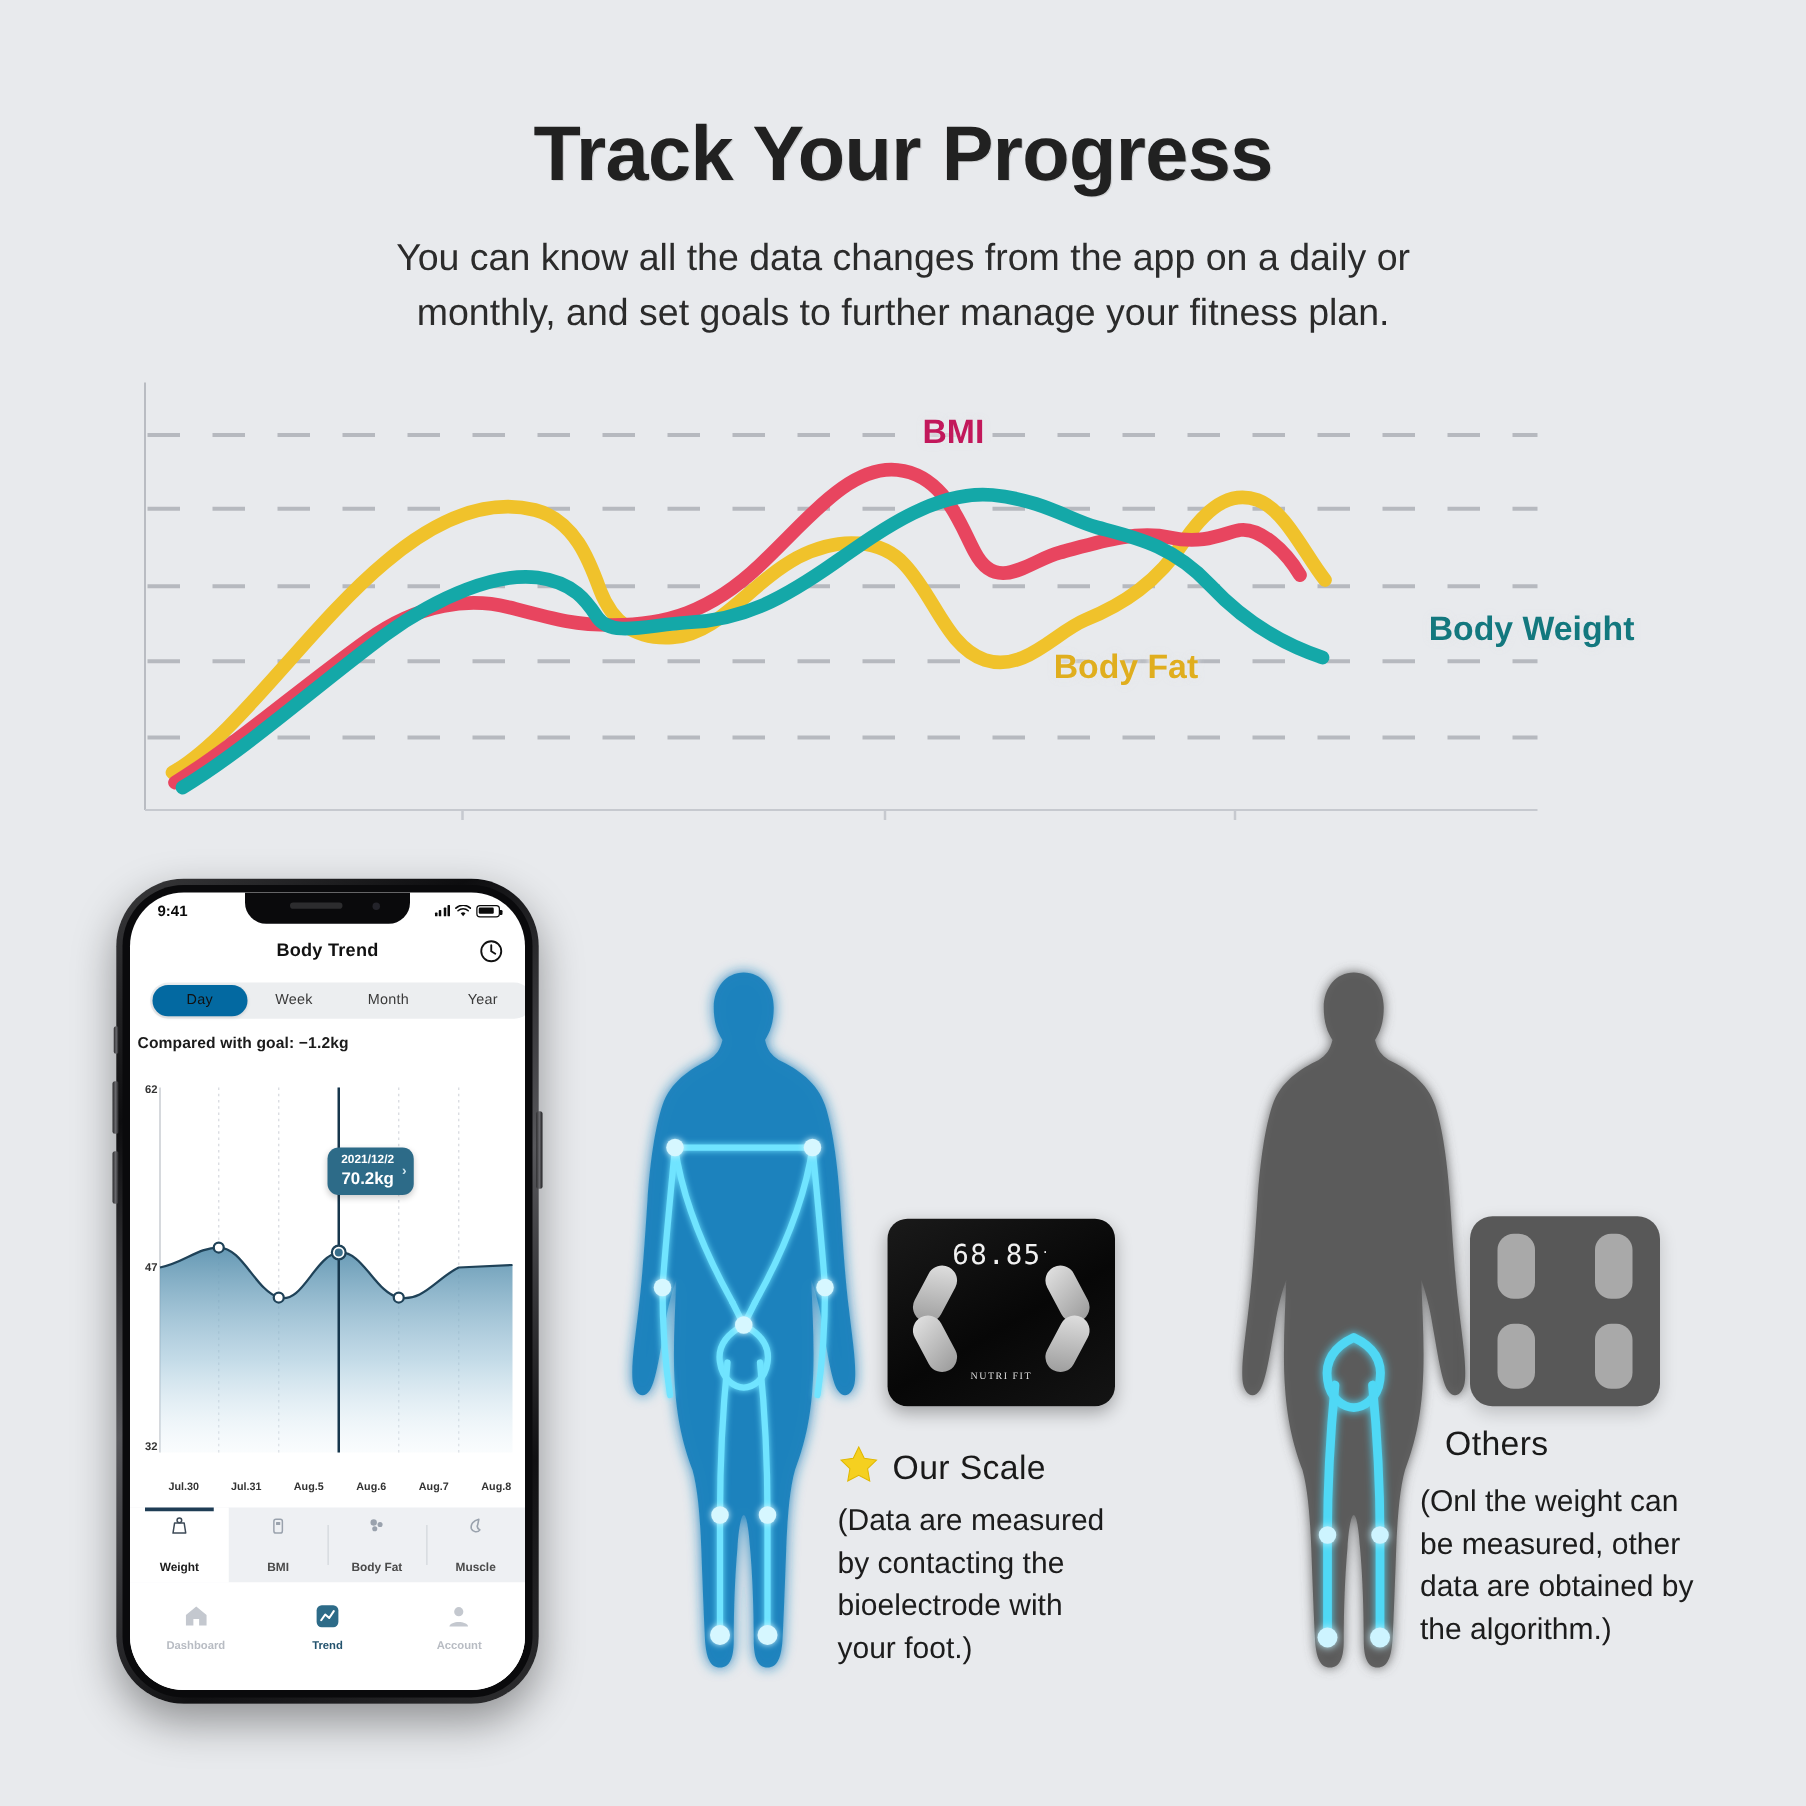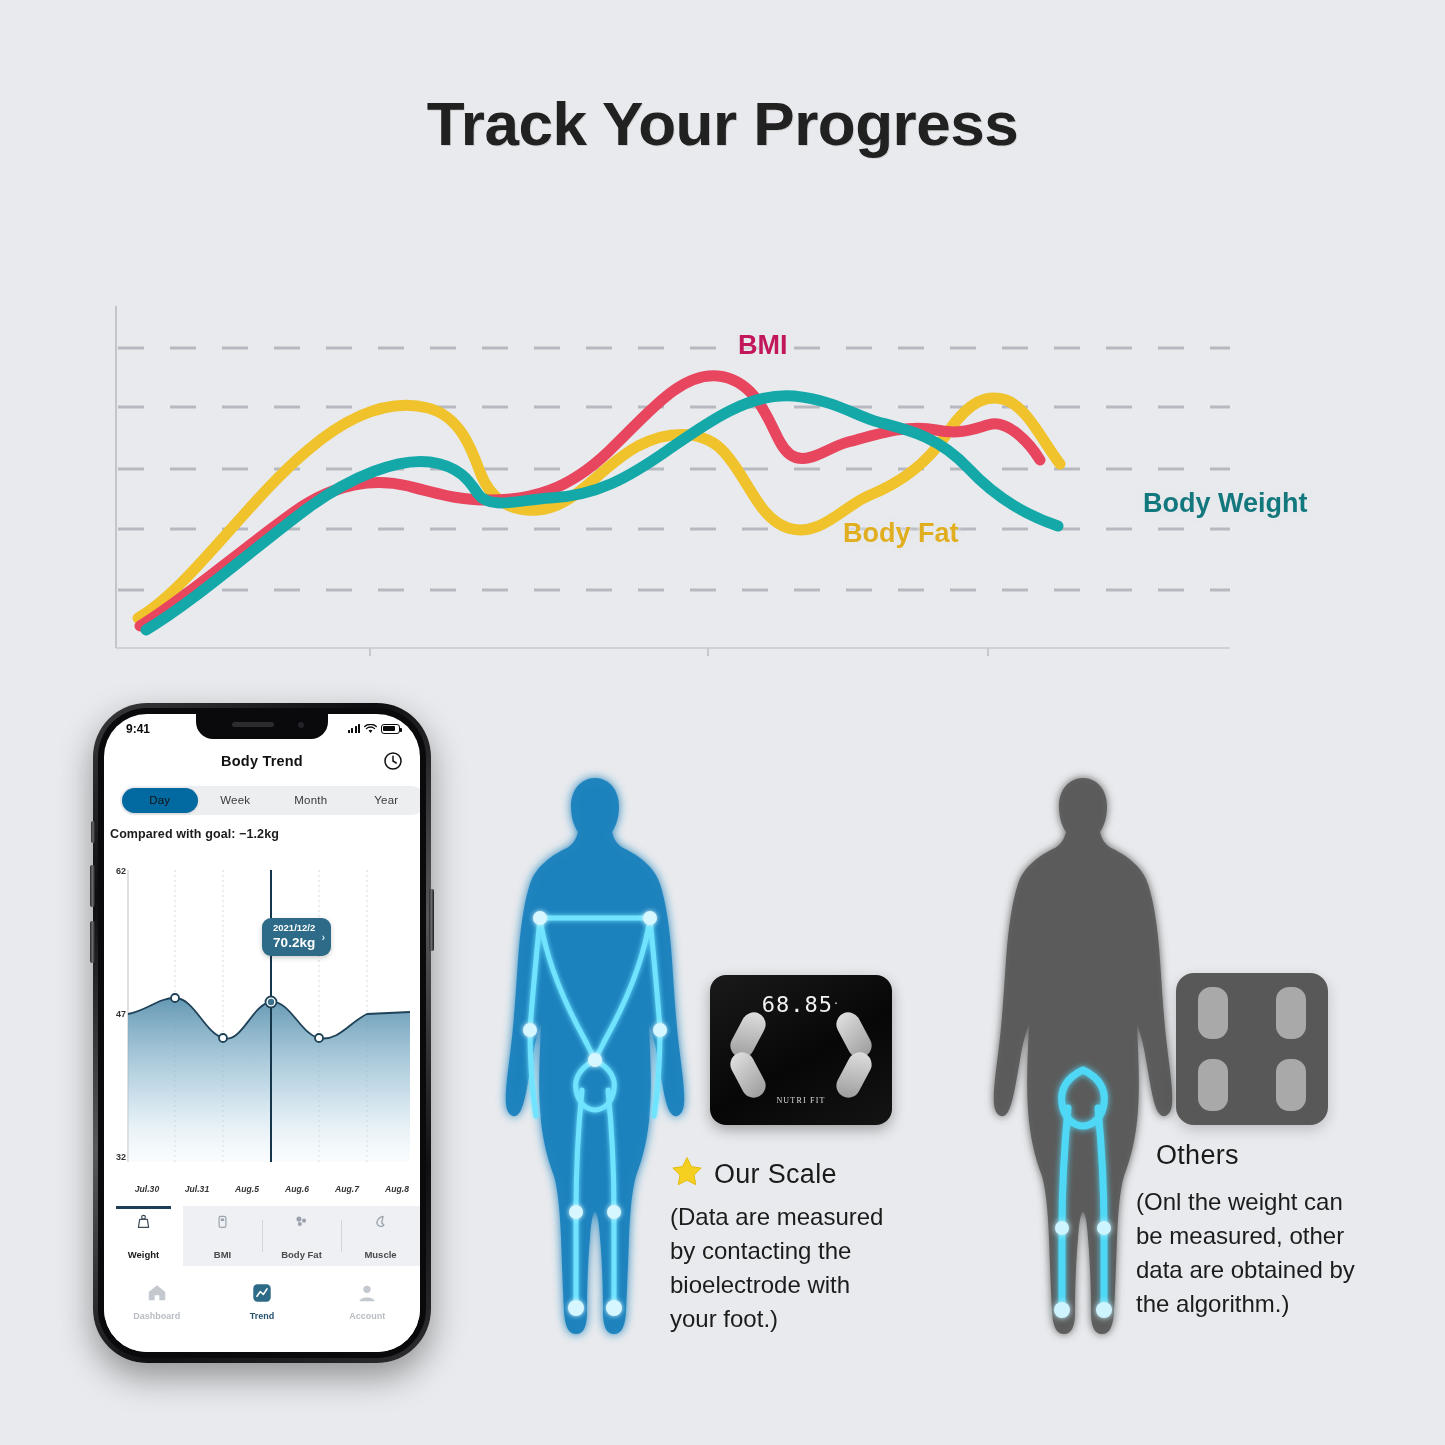--- a/index.html
+++ b/index.html
@@ -153,21 +153,21 @@
   .tt-date { font-size: 9.5px; font-weight: bold; }
   .tt-val { font-size: 13.5px; font-weight: bold; margin-top: 1px; }
   .tt-arrow {
     position: absolute; right: 6px; top: 50%; transform: translateY(-50%);
     font-size: 11px; color: #cfe6ef; font-weight: bold;
   }
   .xlabels {
     position: absolute; left: 18px; top: 470px; width: 300px;
     display: flex; font-size: 8.6px; color: #333; font-weight: bold;
   }
-  .xlabels span { flex: 1; text-align: center; font-style: italic; }
+  .xlabels span { flex: 1; text-align: center; }
 
   
   .metric-tabs {
     position: absolute; left: 0; top: 492px; width: 100%; height: 60px;
     display: flex; background: #eef0f3;
   }
   .mtab {
     flex: 1; display: flex; flex-direction: column; align-items: center;
     justify-content: center; gap: 17px; position: relative;
     font-size: 9.5px; color: #4a4a4a; font-weight: bold;
@@ -251,20 +251,24 @@
 
   .body-fig { position: absolute; left: 0; top: 0; width: 250px; height: 600px; }
   .body-fig svg { width: 100%; height: 100%; display: block; }
   #fig-others { left: 18px; top: 0; }
 </style>
 </head>
 <body>
 
 <div id="header">
   <h1 id="page-title">Track Your Progress</h1>
+  <div id="subtitle">
+    <span class="ln">You can know all the data changes from the app on a daily or</span>
+    <span class="ln">monthly, and set goals to further manage your fitness plan.</span>
+  </div>
 </div>
 
 <div id="trend-chart">
   <svg viewBox="0 0 1128 358" preserveAspectRatio="none">
 
     <line x1="8" y1="6" x2="8" y2="348" stroke="#b9bcc2" stroke-width="1.6"></line>
     <line x1="8" y1="348" x2="1122" y2="348" stroke="#c6c9cf" stroke-width="1.6"></line>
 
     <g stroke="#b6b9bf" stroke-width="3.2" stroke-dasharray="26 26">
       <line x1="10" y1="48" x2="1122" y2="48"></line>

